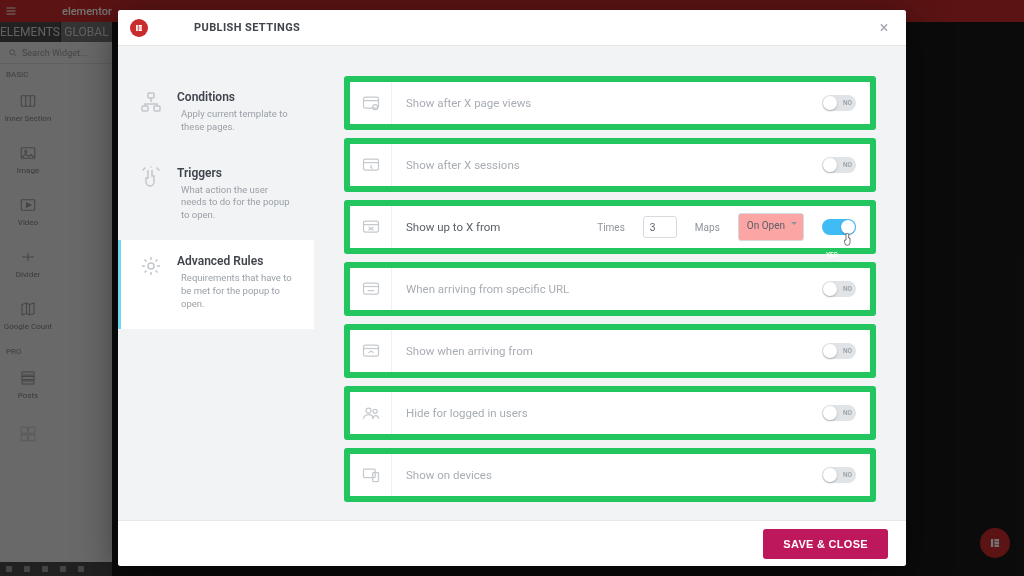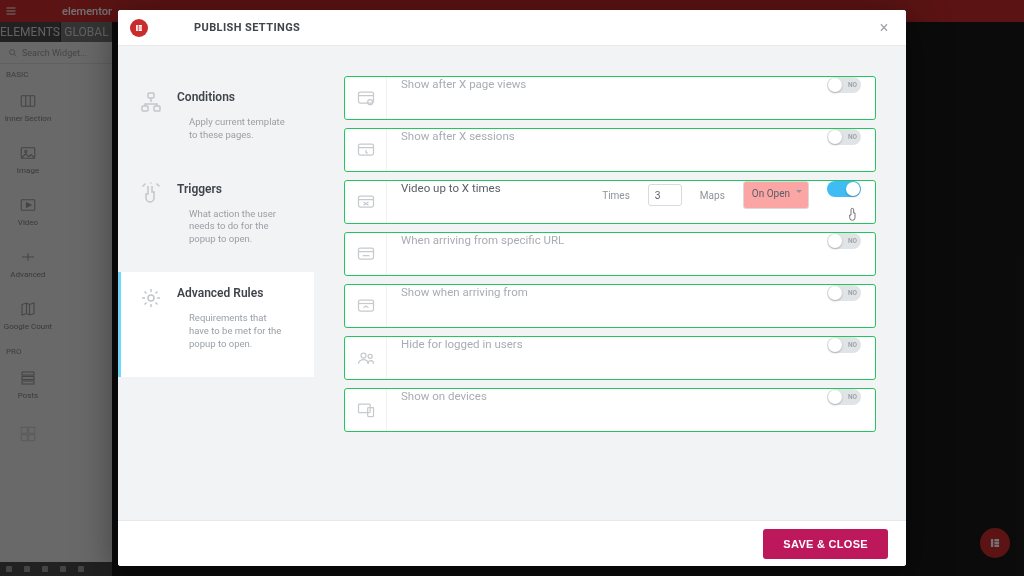--- a/index.html
+++ b/index.html
@@ -30,24 +30,24 @@
   .modal-title{font-size:11px;font-weight:700;letter-spacing:.4px;color:#3f444b;}
   .modal-close{margin-left:auto;color:#a0a5ab;width:20px;height:20px;display:flex;align-items:center;justify-content:center;cursor:pointer;font-size:16px;}
   .modal-body{flex:1;display:flex;min-height:0;}
   
   .rail{width:196px;background:#f1f3f5;padding-top:30px;}
   .rail-item{display:flex;gap:12px;padding:14px 16px;cursor:pointer;border-left:3px solid transparent;}
   .rail-item.active{background:#fff;border-left-color:#71d7f7;}
   .rail-icon{width:28px;height:28px;flex:0 0 28px;color:#c2c6cb;display:flex;align-items:flex-start;justify-content:center;}
   .rail-icon svg{width:24px;height:24px;stroke:#c2c6cb;fill:none;stroke-width:1.5;}
   .rail-text h4{margin:0 0 3px 0;font-size:12px;font-weight:600;color:#3f444b;}
-  .rail-text p{margin:12px;font-size:9.5px;color:#9aa0a6;line-height:1.35;}
+  .rail-text p{margin:4px;font-size:9.5px;color:#9aa0a6;line-height:1.35;}
   
   .content{flex:1;background:#f1f3f5;padding:30px 30px 10px 30px;overflow:auto;}
-  .rule{background:#fff;border:1px solid #22c55e;border-radius:3px;margin-bottom:8px;display:flex;align-items:flex-start;min-height:42px;padding:0 14px 0 0;}
+  .rule{background:#fff;border:6px solid #22c55e;border-radius:3px;margin-bottom:8px;display:flex;align-items:center;min-height:42px;padding:0 14px 0 0;}
   .rule-iconbox{width:42px;height:42px;display:flex;align-items:center;justify-content:center;border-right:1px solid #eff1f3;margin-right:14px;color:#c6cace;}
   .rule-iconbox svg{width:20px;height:20px;stroke:#c6cace;fill:none;stroke-width:1.5;}
   .rule-label{font-size:11.5px;color:#a8adb3;flex:1;}
   .rule.enabled .rule-label{color:#5a6067;}
   .rule-controls{display:flex;align-items:center;gap:18px;font-size:10px;color:#8e949a;}
   .ctrl-label{color:#8e949a;}
   .ctrl-input{width:34px;height:22px;border:1px solid #d7dbdf;border-radius:3px;text-align:left;padding:0 6px;font-size:10px;color:#5a6067;}
   .ctrl-select{height:28px;border:1px solid #d7dbdf;border-radius:3px;padding:0 18px 3px 8px;font-size:10px;color:#5a6067;background:#fca5a5;position:relative;display:flex;align-items:center;}
   .ctrl-select::after{content:"";position:absolute;right:6px;top:8px;border:3px solid transparent;border-top-color:#8e949a;}
   
@@ -113,21 +113,21 @@
             <rect x="3" y="5" width="18" height="14" rx="1"></rect>
             <path d="M10 9l6 3-6 3z" fill="#9a9a9a"></path>
           </svg>
           <span>Video</span>
         </div>
       <div class="bg-widget" style="visibility:hidden"></div>
       <div class="bg-widget">
           <svg viewBox="0 0 24 24">
             <path d="M4 12h16M12 7v10"></path>
           </svg>
-          <span>Advanced</span>
+          <span>Divider</span>
         </div>
       <div class="bg-widget" style="visibility:hidden"></div>
       <div class="bg-widget">
           <svg viewBox="0 0 24 24">
             <path d="M4 6l6-2 4 2 6-2v14l-6 2-4-2-6 2z"></path>
             <path d="M10 4v14M14 6v14"></path>
           </svg>
           <span>Google Count</span>
         </div>
       <div class="bg-widget" style="visibility:hidden"></div>
@@ -258,21 +258,21 @@
       </div>
 
       <div class="rule enabled" style="position:relative;">
         <div class="rule-iconbox">
             <svg viewBox="0 0 24 24">
               <rect x="3" y="5" width="18" height="13" rx="2"></rect>
               <path d="M3 9h18"></path>
               <path d="M9 12l6 4M15 12l-6 4"></path>
             </svg>
           </div>
-        <div class="rule-label">Video up to X times</div>
+        <div class="rule-label">Show up to X from</div>
         <div class="rule-controls">
           <span class="ctrl-label">Times</span>
           <input class="ctrl-input" value="3" style="">
           <span class="ctrl-label">Maps</span>
           <div class="ctrl-select">
               <span>On Open</span>
             </div>
         </div>
         <div style="width:18px"></div>
         <div class="toggle on">

